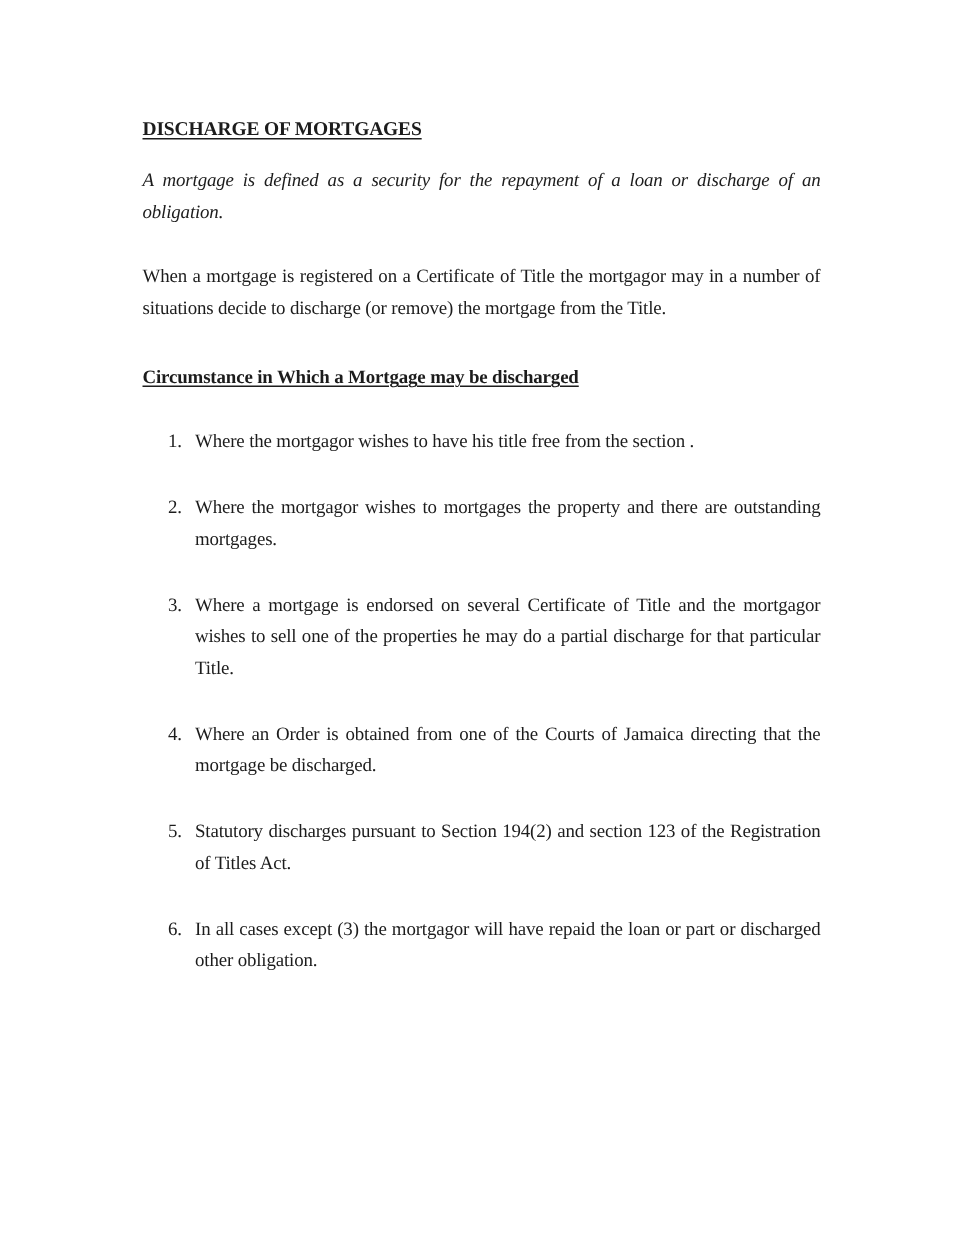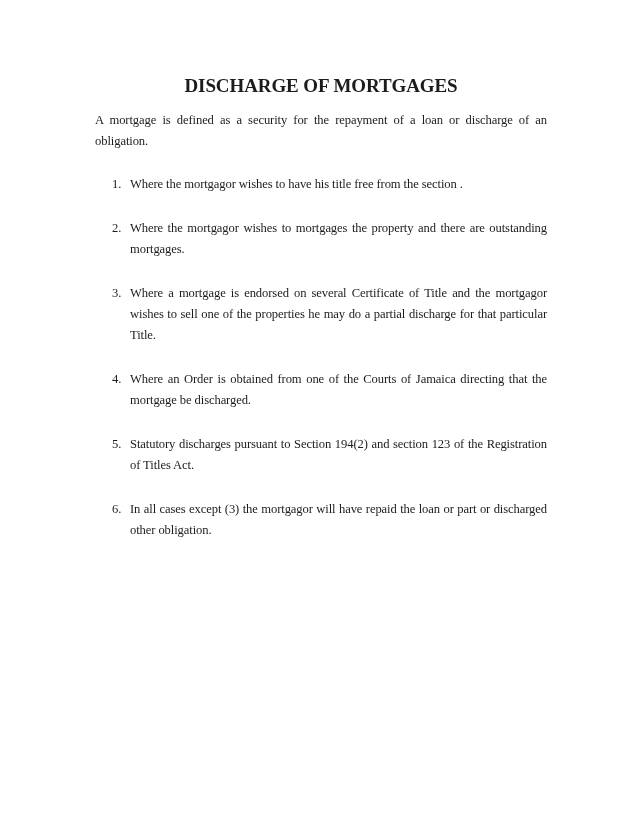--- a/index.html
+++ b/index.html
@@ -15,30 +15,30 @@
     width: 640px;
     height: 828px;
     background: var(--page-bg, #ffffff);
     color: var(--text-color, #1c1c1c);
     padding: 75px 93px 0 95px;
     font-size: 12.6px;
     line-height: 21px;
     letter-spacing: -0.1px;
   }
   .doc-title {
-    font-size: 19px;
+    font-size: 13px;
     font-weight: bold;
-    text-align: center;
+    text-decoration: underline;
     text-underline-offset: 2px;
   }
   .para {
     text-align: justify;
     text-justify: inter-word;
   }
-  .para-1 { margin-top: 14px; }
+  .para-1 { margin-top: 14px; font-style: italic; }
   .para-2 { margin-top: 22px; }
   .section-heading {
     margin-top: 25px;
     font-size: 12.6px;
     font-weight: bold;
     text-decoration: underline;
     text-underline-offset: 2px;
   }
   .numbered-list {
     margin-top: 22px;
@@ -59,21 +59,23 @@
 </style>
 </head>
 <body>
 
 <div class="page" style="--text-color: #1c1c1c; --page-bg: #ffffff;">
 
   <h1 class="doc-title">DISCHARGE OF MORTGAGES</h1>
 
   <p class="para para-1">A mortgage is defined as a security for the repayment of a loan or discharge of an obligation.</p>
 
+  <p class="para para-2">When a mortgage is registered on a Certificate of Title the mortgagor may in a number of situations decide to discharge (or remove) the mortgage from the Title.</p>
 
+  <h2 class="section-heading">Circumstance in Which a Mortgage may be discharged</h2>
 
   <div class="numbered-list">
 
     <div class="list-item">
       <span class="item-number">1.</span>
       <div class="item-text">Where the mortgagor wishes to have his title free from the section .</div>
     </div>
 
     <div class="list-item">
       <span class="item-number">2.</span>

